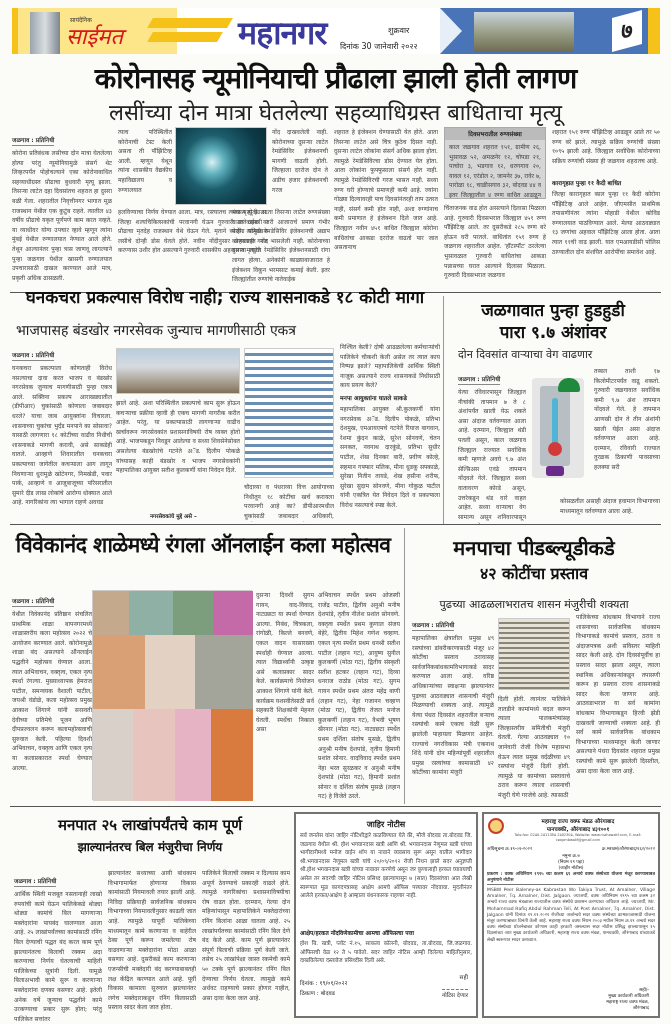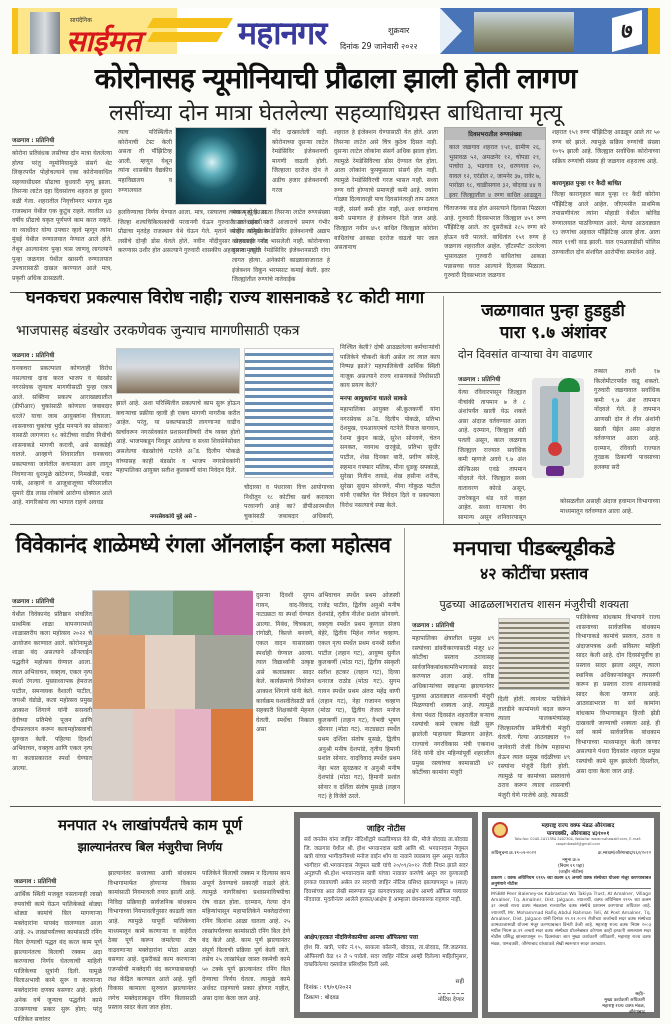--- a/index.html
+++ b/index.html
@@ -3,21 +3,21 @@
 <meta charset="utf-8">
 <style>
   *{box-sizing:border-box;margin:0;padding:0}
   body{width:671px;height:1024px;background:#fbfbf8;font-family:"DejaVu Serif",serif;color:#222;position:relative;overflow:hidden}
   .abs{position:absolute}
   .banner{left:12px;top:8px;width:648px;height:46px;background:#fff}
   .b-yellow{left:12px;top:8px;width:165px;height:46px;background:#fde58a}
   .b-yellow2{left:12px;top:8px;width:6px;height:46px;background:#f6c21a}
   .b-bld{left:30px;top:12px;width:30px;height:42px;background:linear-gradient(90deg,#9aa4ad,#d9dde0,#7d8790);}
   .b-logo-small{left:70px;top:16px;font-size:6px;color:#333}
-  .b-logo{left:66px;top:20px;font-size:29px;font-weight:bold;color:#d8171d;font-style:italic;font-family:"DejaVu Serif",serif}
+  .b-logo{left:66px;top:20px;font-size:22px;font-weight:normal;color:#d8171d;font-style:italic;font-family:"DejaVu Serif",serif}
   .b-stripe1{left:150px;top:18px;width:80px;height:10px;background:#f6c21a;transform:skewX(-30deg)}
   .b-stripe2{left:150px;top:32px;width:70px;height:10px;background:#f6c21a;transform:skewX(-30deg)}
   .b-title{left:238px;top:10px;font-size:32px;font-weight:bold;color:#3a3a9c;font-family:"DejaVu Sans",sans-serif;letter-spacing:-1px}
   .b-day{left:388px;top:24px;font-size:8px;color:#222;font-family:"DejaVu Sans",sans-serif}
   .b-date{left:340px;top:40px;font-size:8px;color:#222;font-family:"DejaVu Sans",sans-serif}
   .b-right{left:440px;top:8px;width:220px;height:46px;background:#4a74b8}
   .b-arrow{left:440px;top:8px;width:0;height:0;border-top:23px solid transparent;border-bottom:23px solid transparent;border-left:22px solid #e6eef8}
   .b-photo{left:474px;top:12px;width:100px;height:40px;background:linear-gradient(180deg,#c9d4da 0%,#9aa089 50%,#6f6c52 100%)}
   .b-yel3{left:648px;top:8px;width:12px;height:46px;background:#f6c21a}
   .b-page{left:612px;top:14px;width:30px;height:34px;background:#fff;transform:skewY(-15deg);font-size:22px;font-weight:bold;color:#222;text-align:center;line-height:34px;font-family:"DejaVu Sans",sans-serif}
@@ -25,37 +25,37 @@
   .h1{font-family:"DejaVu Sans",sans-serif;font-weight:bold;color:#111;white-space:nowrap;text-align:center}
   .h2{font-family:"DejaVu Sans",sans-serif;color:#222;white-space:nowrap;text-align:center}
   .txt{font-size:6px;line-height:9.6px;color:#444;text-align:justify;overflow:hidden;font-family:"DejaVu Sans",sans-serif}
   .dateline{font-size:6px;font-weight:bold;color:#333;border-bottom:1px solid #888;display:inline-block;padding-bottom:1px;margin-bottom:2px;font-family:"DejaVu Sans",sans-serif}
   .rule{background:#555;height:2px}
   .vrule{background:#999;width:1px}
   .img{border:1px solid #ccc}
   .box{background:#d6d6d6;border:1px solid #aaa;padding:2px 4px}
   .box .bt{font-size:6px;font-weight:bold;text-align:center;background:#bbb;margin:-2px -4px 2px;padding:2px}
   .subhead{font-size:6px;font-weight:bold;color:#222;font-family:"DejaVu Sans",sans-serif}
-  .notice{border:6px solid #737373;background:#fff;padding:4px}
+  .notice{border:2px solid #737373;background:#fff;padding:4px}
   .notice-title{font-size:8px;font-weight:bold;text-align:center;margin-bottom:2px;font-family:"DejaVu Sans",sans-serif}
 </style>
 </head>
 <body>
 
 <div class="abs banner"></div>
 <div class="abs b-yellow"></div>
 <div class="abs b-yellow2"></div>
 <div class="abs b-bld"></div>
 <div class="abs b-logo-small">सायंदैनिक</div>
 <div class="abs b-logo">साईमत</div>
 <div class="abs b-stripe1"></div>
 <div class="abs b-stripe2"></div>
 <div class="abs b-title">महानगर</div>
 <div class="abs b-day">शुक्रवार</div>
-<div class="abs b-date">दिनांक 29 जानेवारी २०२२</div>
+<div class="abs b-date">दिनांक 30 जानेवारी २०२२</div>
 <div class="abs b-right"></div>
 <div class="abs b-arrow"></div>
 <div class="abs b-photo"></div>
 <div class="abs b-yel3"></div>
 <div class="abs b-page">७</div>
 
 <div class="abs h1" style="left:10px;top:58px;width:651px;font-size:28px;letter-spacing:-1px">कोरोनासह न्यूमोनियाची प्रौढाला झाली होती लागण</div>
 <div class="abs h2" style="left:10px;top:96px;width:651px;font-size:22px">लसींच्या दोन मात्रा घेतलेल्या सहव्याधिग्रस्त बाधिताचा मृत्यू</div>
 
 <div class="abs" style="left:12px;top:127px;width:100px;height:162px">
@@ -75,21 +75,21 @@
 </div>
 <div class="abs txt" style="left:444px;top:203px;width:102px;height:86px">चिंताजनक वाढ होत असल्याने दिलासा मिळाला आहे. गुरुवारी दिवसभरात जिल्ह्यात ४५१ रुग्ण पॉझिटिव्ह आले. तर दुसरीकडे २८५ रुग्ण बरे होऊन घरी परतले. बाधितांत १५१ रुग्ण हे जळगाव शहरातील आहेत. 'हॉटस्पॉट' ठरलेल्या भुसावळात गुरुवारी बाधितांचा आकडा पन्नासच्या घरात आल्याने दिलासा मिळाला. गुरुवारी दिवसभरात जळगाव</div>
 <div class="abs" style="left:552px;top:127px;width:108px;height:162px">
   <div class="txt" style="height:50px">शहरात १५१ रुग्ण पॉझिटिव्ह आढळून आले तर ५० रुग्ण बरे झाले. त्यामुळे सक्रिय रुग्णांची संख्या १०९५ झाली आहे. जिल्ह्यात सर्वाधिक कोरोनाच्या सक्रिय रुग्णांची संख्या ही जळगाव शहरातच आहे.</div>
   <div class="subhead" style="margin:2px 0">कारागृहात पुन्हा ११ कैदी बाधित</div>
   <div class="txt" style="height:96px">जिल्हा कारागृहात काल पुन्हा ११ कैदी कोरोना पॉझिटिव्ह आले आहेत. जीएमसीत प्राथमिक तपासणीनंतर त्यांना मोहाडी येथील कोविड रुग्णालयात पाठविण्यात आले. मेल्या आठवड्यात १३ जणांचा अहवाल पॉझिटिव्ह आला होता. आता त्यात ११ची वाढ झाली. यात एमआयडीसी पोलिस ठाण्यातील दोन संशयित आरोपींचा समावेश आहे.</div>
 </div>
 <div class="abs rule" style="left:10px;top:292px;width:651px;height:1px"></div>
 
 <div class="abs h1" style="left:10px;top:285px;width:430px;font-size:17px">घनकचरा प्रकल्पास विरोध नाही; राज्य शासनाकडे १८ कोटी मागा</div>
-<div class="abs h2" style="left:10px;top:320px;width:430px;font-size:14px;text-align:left;padding-left:6px">भाजपासह बंडखोर उरकणेवक जुन्याच मागणीसाठी एकत्र</div>
+<div class="abs h2" style="left:10px;top:320px;width:430px;font-size:14px;text-align:left;padding-left:6px">भाजपासह बंडखोर नगरसेवक जुन्याच मागणीसाठी एकत्र</div>
 <div class="abs" style="left:12px;top:342px;width:100px;height:180px">
   <div class="dateline">जळगाव : प्रतिनिधी</div>
   <div class="txt" style="height:166px">घनकचरा प्रकल्पाला कोणताही विरोध नसल्याचा दावा करत भाजप व बंडखोर नगरसेवक जुन्याच मागणीसाठी पुन्हा एकत्र आले. सक्तिना प्रकल्प आराखड्यातील (डीपीआर) चुकांसाठी कोणाला जबाबदार धरले? याचा जाब आयुक्तांना विचारला. शासनाच्या चुकांचा भुर्दंड मनपाने का सोसावा? यासाठी लागणारा १८ कोटींच्या वाढीव निधीची शासनाकडे मागणी करावी, असे साकडेही घातले. आव्हाणे शिवारातील घनकचरा प्रकल्पाच्या जागेतील कचऱ्याला आग लागून निघणाऱ्या धुरामुळे खोटेनगर, निमखेडी, पवार पार्क, आव्हाणे व आजूबाजूच्या परिसरातील सुमारे दीड लाख लोकांचे आरोग्य धोक्यात आले आहे. नागरिकांना त्या भागात राहणे अवघड</div>
 </div>
 <div class="abs img" style="left:116px;top:348px;width:124px;height:46px;background:linear-gradient(180deg,#b7cddc 0%,#d7dbe0 40%,#9a8d7b 85%,#7f6f59 100%)"></div>
 <div class="abs txt" style="left:116px;top:398px;width:124px;height:122px">झाले आहे. अशा परिस्थितीत प्रकल्पाचे काम सुरू होऊन कचऱ्याचा प्रक्रीया व्हावी ही एकच मागणी नागरीक करीत आहेत. परंतु, या प्रकल्पासाठी लागणाऱ्या वाढीव खर्चावरून नगरसेवकांत प्रशासनाविषयी रोष व्यक्त होतो आहे. भाजपकडून निवडून आलेल्या व सध्या शिवसेनेसोबत असलेल्या बंडखोरांचे गटनेते अॅड. दिलीप पोकळे यांच्यासह काही बंडखोर व भाजप नगरसेवकांनी महापालिका आयुक्त सतीश कुलकर्णी यांना निवेदन दिले.</div>
 <div class="abs subhead" style="left:150px;top:512px;width:110px;font-size:5.5px">नगरसेवकांचे मुद्दे असे –</div>
 <div class="abs img" style="left:244px;top:348px;width:90px;height:130px;background:repeating-linear-gradient(180deg,#ffffff 0px,#ffffff 4px,#6a8fb5 4px,#6a8fb5 7px)"></div>
 <div class="abs txt" style="left:244px;top:482px;width:90px;height:40px">चौदाव्या व पंधराव्या वित्त आयोगाच्या निधीतून १८ कोटींचा खर्च करायला परवानगी आहे का? डीपीआरमधील चुकांसाठी जबाबदार अधिकारी, कर्मचाऱ्यांवर काय जबाबदारी</div>
 <div class="abs" style="left:340px;top:342px;width:100px;height:180px">

